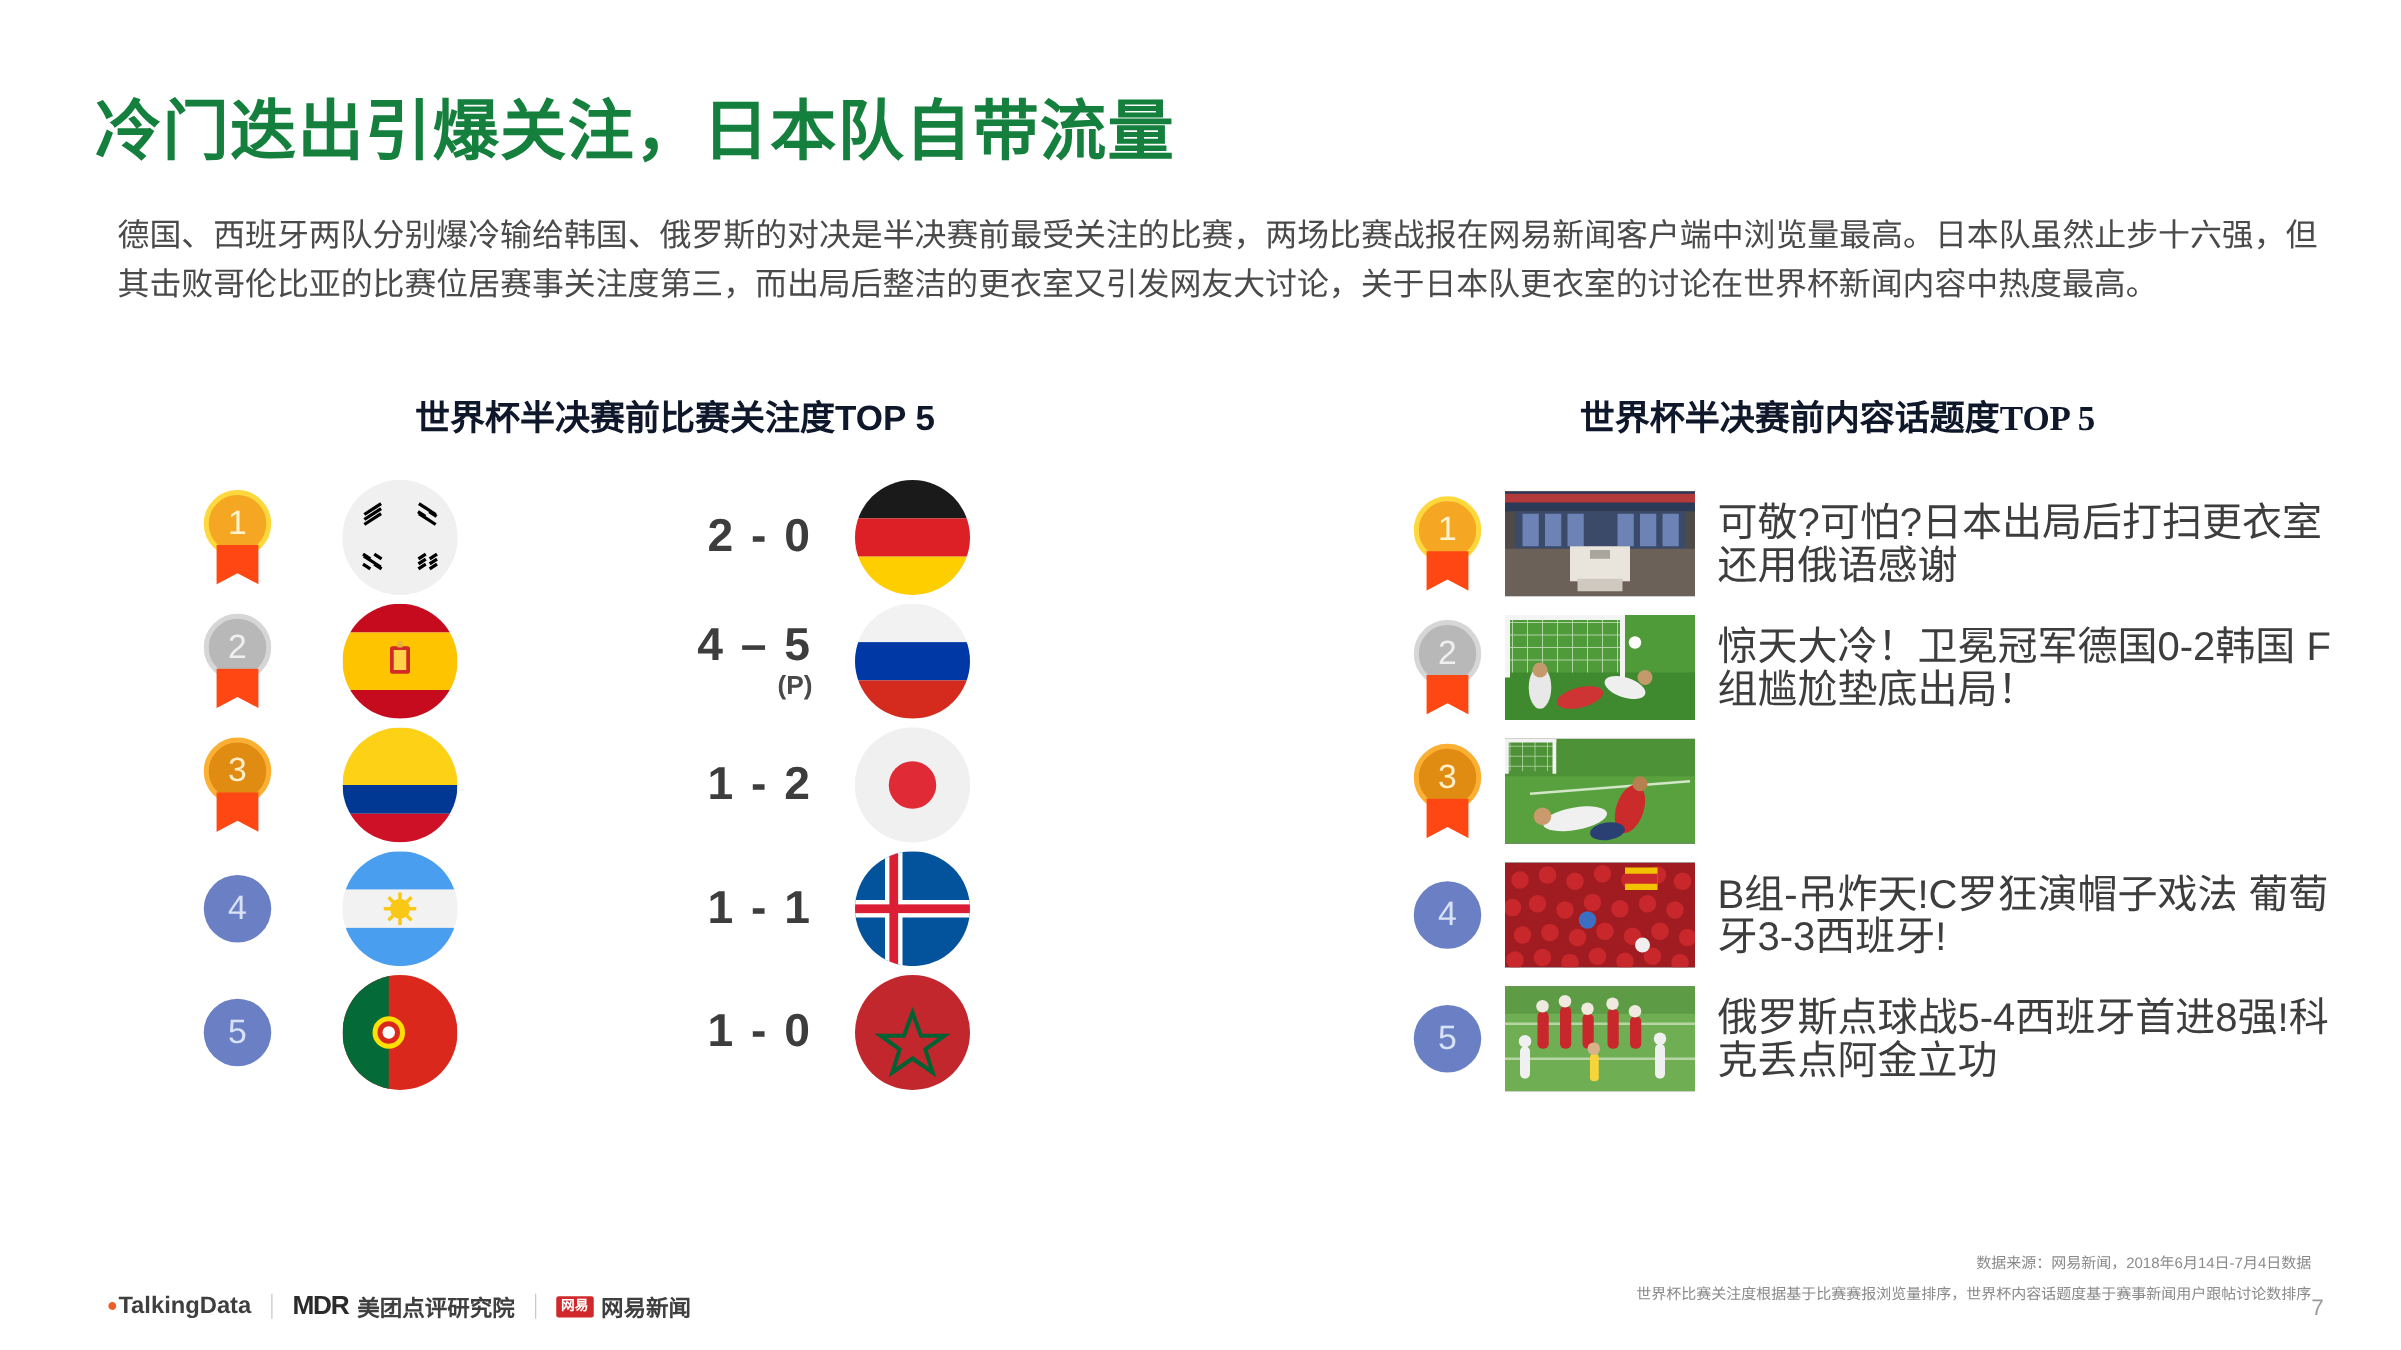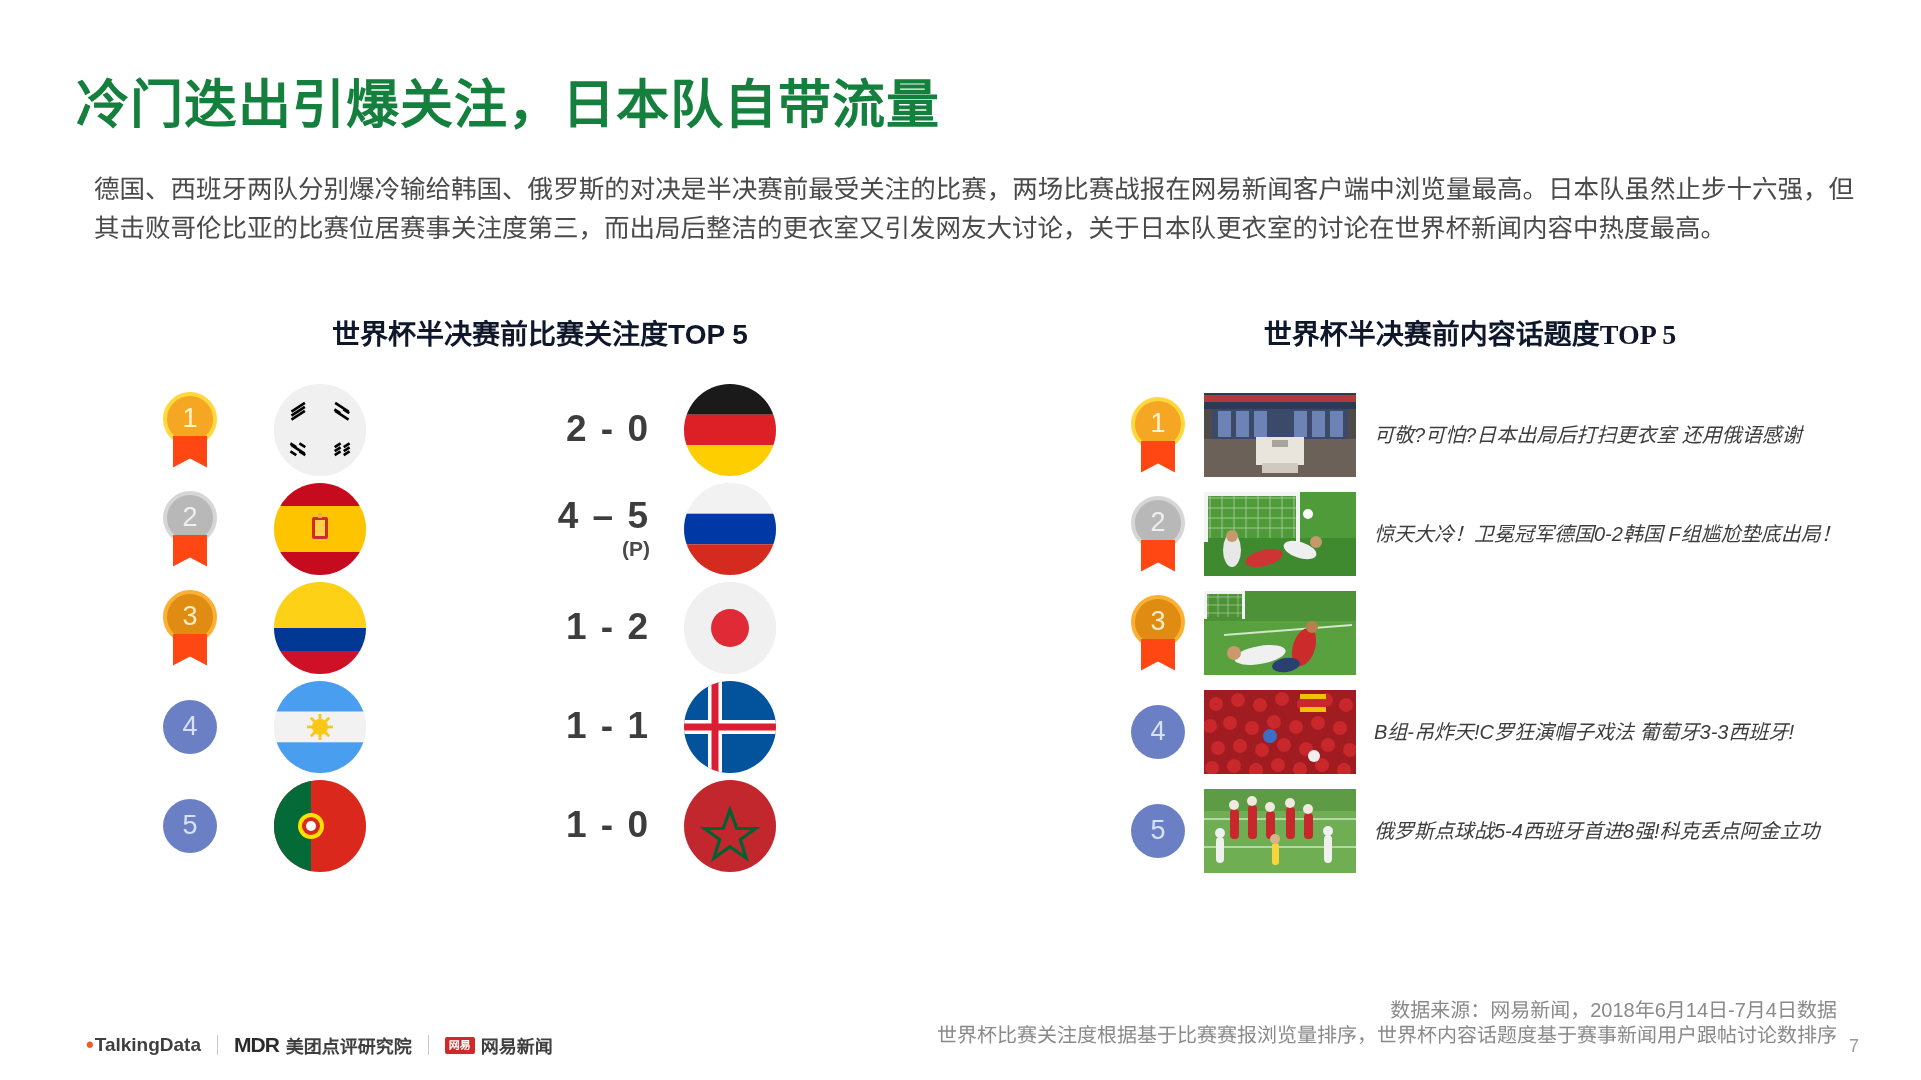--- a/index.html
+++ b/index.html
@@ -87,29 +87,28 @@
   .topic-row{
     position:relative;height:99px;display:flex;align-items:center;
   }
   .topic-rank{width:92px;display:flex;justify-content:center;align-items:center;}
   .thumb{
     width:152px;height:84px;flex:none;overflow:hidden;position:relative;
     background:#555;margin-right:18px;
   }
   .thumb svg{display:block;width:152px;height:84px;}
   .topic-text{
-    font-size:20px;line-height:34px;color:#3d3d3d;
+    font-size:32px;line-height:34px;color:#3d3d3d;
     max-width:520px;
-    font-style:italic;
   }
 
   
   .source{
-    position:absolute;right:84px;top:998px;width:1200px;
-    text-align:right;font-size:20px;line-height:25px;color:#8a8a8a;
+    position:absolute;right:72px;top:998px;width:1200px;
+    text-align:right;font-size:12px;line-height:25px;color:#8a8a8a;
   }
   .source .l2{display:block;}
   .pagenum{
     position:absolute;right:62px;top:1036px;
     font-size:18px;color:#9a9a9a;
   }
 
   .logos{position:absolute;left:86px;top:1032px;display:flex;align-items:center;gap:16px;}
   .logo-td{display:flex;align-items:center;font-size:19px;font-weight:bold;color:#3f3f3f;}
   .logo-td .dot{color:#f05b28;font-size:22px;margin-right:1px;}

